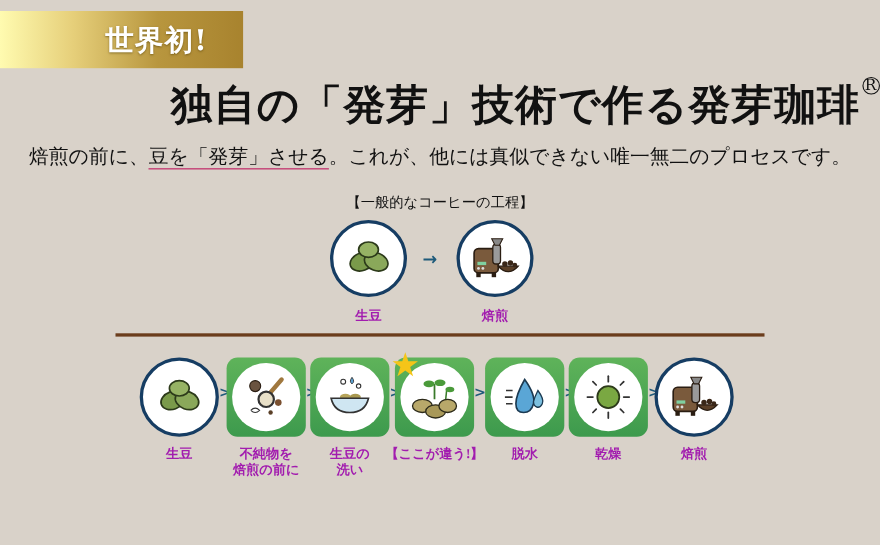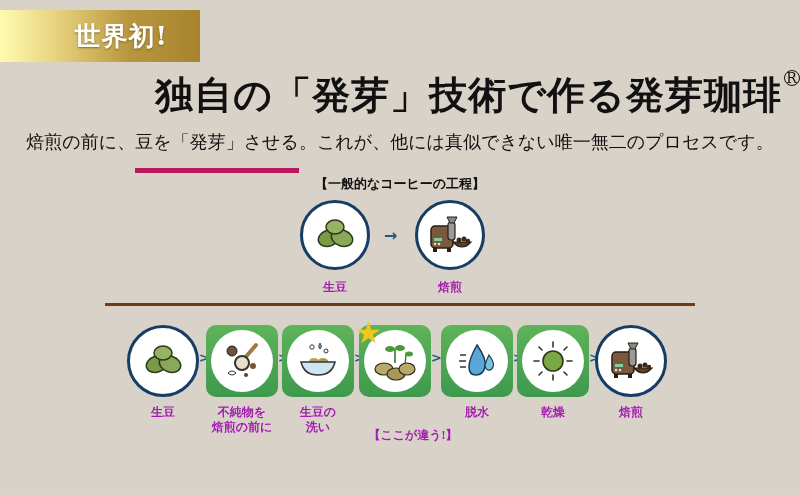--- a/index.html
+++ b/index.html
@@ -1,26 +1,26 @@
 <!DOCTYPE html>
 <html><head>
 <meta charset="utf-8">
 <style>
   html, body { margin:0; padding:0; }
   body { width:800px; height:495px; background:#d9d2c9; position:relative; overflow:hidden;
          font-family:"DejaVu Serif", serif; color:#111; }
-  .badge { position:absolute; left:0; top:10px; width:200px; height:52px;
+  .badge { position:absolute; left:0; top:10px; width:221px; height:52px;
            background:linear-gradient(90deg,#fffbb0 0%,#e6cf7a 30%,#b8963e 65%,#a8832e 100%);
            display:flex; align-items:center; justify-content:flex-end; padding-right:32px; box-sizing:border-box; }
   .badge span { color:#fff; font-size:26px; font-weight:bold; letter-spacing:1px; text-shadow:0 1px 2px rgba(80,60,0,.6); }
   .title { position:absolute; left:0; width:800px; top:70px; text-align:right; font-size:38px; font-weight:bold; letter-spacing:1px; }
   .title sup { font-size:14px; font-weight:normal; vertical-align:top; position:relative; top:0; border:1px solid #111; border-radius:50%; width:14px; height:14px; display:inline-flex; align-items:center; justify-content:center; margin-left:2px; }
   .subtitle { position:absolute; left:0; width:800px; top:130px; text-align:center; font-size:18px; }
-  .subtitle .ul { border-bottom:5px solid #be185d; padding-bottom:16px; }
-  .sec-label { position:absolute; left:0; width:800px; top:175px; text-align:center; font-size:13px; font-weight:bold; font-family:"DejaVu Sans", sans-serif; }
+  .subtitle .ul { border-bottom:1px solid #be185d; padding-bottom:0; }
+  .sec-label { position:absolute; left:0; width:800px; top:175px; text-align:center; font-size:13px; font-weight:normal; font-family:"DejaVu Sans", sans-serif; }
   .circle { position:absolute; width:70px; height:70px; border-radius:50%; border:3px solid #163d63; background:#fff; box-sizing:border-box; display:flex; align-items:center; justify-content:center; }
   .tile { position:absolute; width:72px; height:72px; border-radius:10px; background:linear-gradient(180deg,#5fb35a,#3d9a4d); display:flex; align-items:center; justify-content:center; }
   .tile .inner { width:62px; height:62px; border-radius:50%; background:#fff; display:flex; align-items:center; justify-content:center; }
   .lbl { position:absolute; text-align:center; font-family:Liberation Serif, serif; font-weight:bold; font-size:12px; line-height:15px; color:#a21caf; }
   .arrow { position:absolute; color:#1e5a7a; font-size:16px; font-family:"DejaVu Sans", sans-serif; font-weight:bold; }
   .divider { position:absolute; left:105px; top:303px; width:590px; height:3px; background:#6b3d1c; }
   .star { position:absolute; color:#f5c518; font-size:30px; line-height:30px; }
 </style>
 </head>
 <body>
@@ -175,21 +175,21 @@
   <div>生豆</div>
 </div>
 <div class="lbl" style="left:197px;top:405px;width:90px;">
   <div>不純物を</div>
   <div>焙煎の前に</div>
 </div>
 <div class="lbl" style="left:278px;top:405px;width:80px;">
   <div>生豆の</div>
   <div>洗い</div>
 </div>
-<div class="lbl" style="left:335px;top:428px;width:120px;margin-left:18px;">
+<div class="lbl" style="left:335px;top:405px;width:120px;">
   <div>【ここが違う!】</div>
 </div>
 <div class="lbl" style="left:437px;top:405px;width:80px;">
   <div>脱水</div>
 </div>
 <div class="lbl" style="left:513px;top:405px;width:80px;">
   <div>乾燥</div>
 </div>
 <div class="lbl" style="left:591px;top:405px;width:80px;">
   <div>焙煎</div>

